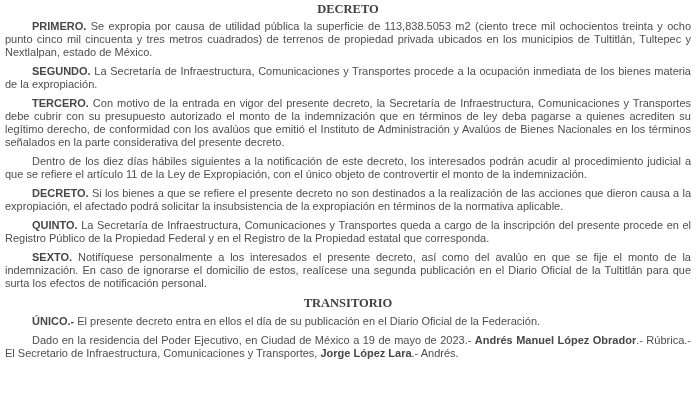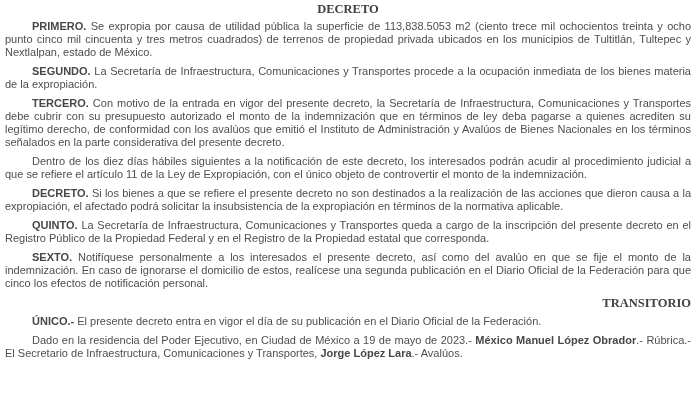--- a/index.html
+++ b/index.html
@@ -24,21 +24,20 @@
     font-weight: bold;
     font-size: 12.5px;
     line-height: 14px;
     text-align: center;
     color: #404040;
     margin: 0 0 4px 0;
   }
   .doc-heading.transitory {
     margin-top: 3px;
     margin-bottom: 5px;
-    text-align: right;
   }
   .para {
     margin: 0 0 6px 0;
     text-align: justify;
     text-indent: 27px;
   }
   .para b {
     font-weight: bold;
     color: #474747;
   }
@@ -48,23 +47,23 @@
 
 <div class="page">
   <div class="doc-heading">DECRETO</div>
 
   <div id="decree-body">
       <p class="para"><b>PRIMERO.</b><span> Se expropia por causa de utilidad pública la superficie de 113,838.5053 m2 (ciento trece mil ochocientos treinta y ocho punto cinco mil cincuenta y tres metros cuadrados) de terrenos de propiedad privada ubicados en los municipios de Tultitlán, Tultepec y Nextlalpan, estado de México.</span></p>
       <p class="para"><b>SEGUNDO.</b><span> La Secretaría de Infraestructura, Comunicaciones y Transportes procede a la ocupación inmediata de los bienes materia de la expropiación.</span></p>
       <p class="para"><b>TERCERO.</b><span> Con motivo de la entrada en vigor del presente decreto, la Secretaría de Infraestructura, Comunicaciones y Transportes debe cubrir con su presupuesto autorizado el monto de la indemnización que en términos de ley deba pagarse a quienes acrediten su legítimo derecho, de conformidad con los avalúos que emitió el Instituto de Administración y Avalúos de Bienes Nacionales en los términos señalados en la parte considerativa del presente decreto.</span></p>
       <p class="para"><span>Dentro de los diez días hábiles siguientes a la notificación de este decreto, los interesados podrán acudir al procedimiento judicial a que se refiere el artículo 11 de la Ley de Expropiación, con el único objeto de controvertir el monto de la indemnización.</span></p>
       <p class="para"><b>DECRETO.</b><span> Si los bienes a que se refiere el presente decreto no son destinados a la realización de las acciones que dieron causa a la expropiación, el afectado podrá solicitar la insubsistencia de la expropiación en términos de la normativa aplicable.</span></p>
-      <p class="para"><b>QUINTO.</b><span> La Secretaría de Infraestructura, Comunicaciones y Transportes queda a cargo de la inscripción del presente decreto en el Registro Público de la Propiedad Federal y en el Registro de la Propiedad estatal que corresponda.</span></p>
-      <p class="para"><b>SEXTO.</b><span> Notifíquese personalmente a los interesados el presente decreto, así como del avalúo en que se fije el monto de la indemnización. En caso de ignorarse el domicilio de estos, realícese una segunda publicación en el Diario Oficial de la Federación para que cinco los efectos de notificación personal.</span></p>
+      <p class="para"><b>QUINTO.</b><span> La Secretaría de Infraestructura, Comunicaciones y Transportes queda a cargo de la inscripción del presente procede en el Registro Público de la Propiedad Federal y en el Registro de la Propiedad estatal que corresponda.</span></p>
+      <p class="para"><b>SEXTO.</b><span> Notifíquese personalmente a los interesados el presente decreto, así como del avalúo en que se fije el monto de la indemnización. En caso de ignorarse el domicilio de estos, realícese una segunda publicación en el Diario Oficial de la Tultitlán para que surta los efectos de notificación personal.</span></p>
     </div>
 
   <div class="doc-heading transitory">TRANSITORIO</div>
 
   <div id="transitory-body">
-      <p class="para"><b>ÚNICO.-</b><span> El presente decreto entra en vigor el día de su publicación en el Diario Oficial de la Federación.</span></p>
-      <p class="para"><span>Dado en la residencia del Poder Ejecutivo, en Ciudad de México a 19 de mayo de 2023.- </span><b>México Manuel López Obrador</b><span>.- Rúbrica.- El Secretario de Infraestructura, Comunicaciones y Transportes, </span><b>Jorge López Lara</b><span>.- Avalúos.</span></p>
+      <p class="para"><b>ÚNICO.-</b><span> El presente decreto entra en ellos el día de su publicación en el Diario Oficial de la Federación.</span></p>
+      <p class="para"><span>Dado en la residencia del Poder Ejecutivo, en Ciudad de México a 19 de mayo de 2023.- </span><b>Andrés Manuel López Obrador</b><span>.- Rúbrica.- El Secretario de Infraestructura, Comunicaciones y Transportes, </span><b>Jorge López Lara</b><span>.- Andrés.</span></p>
     </div>
 </div>
 
 </body></html>

